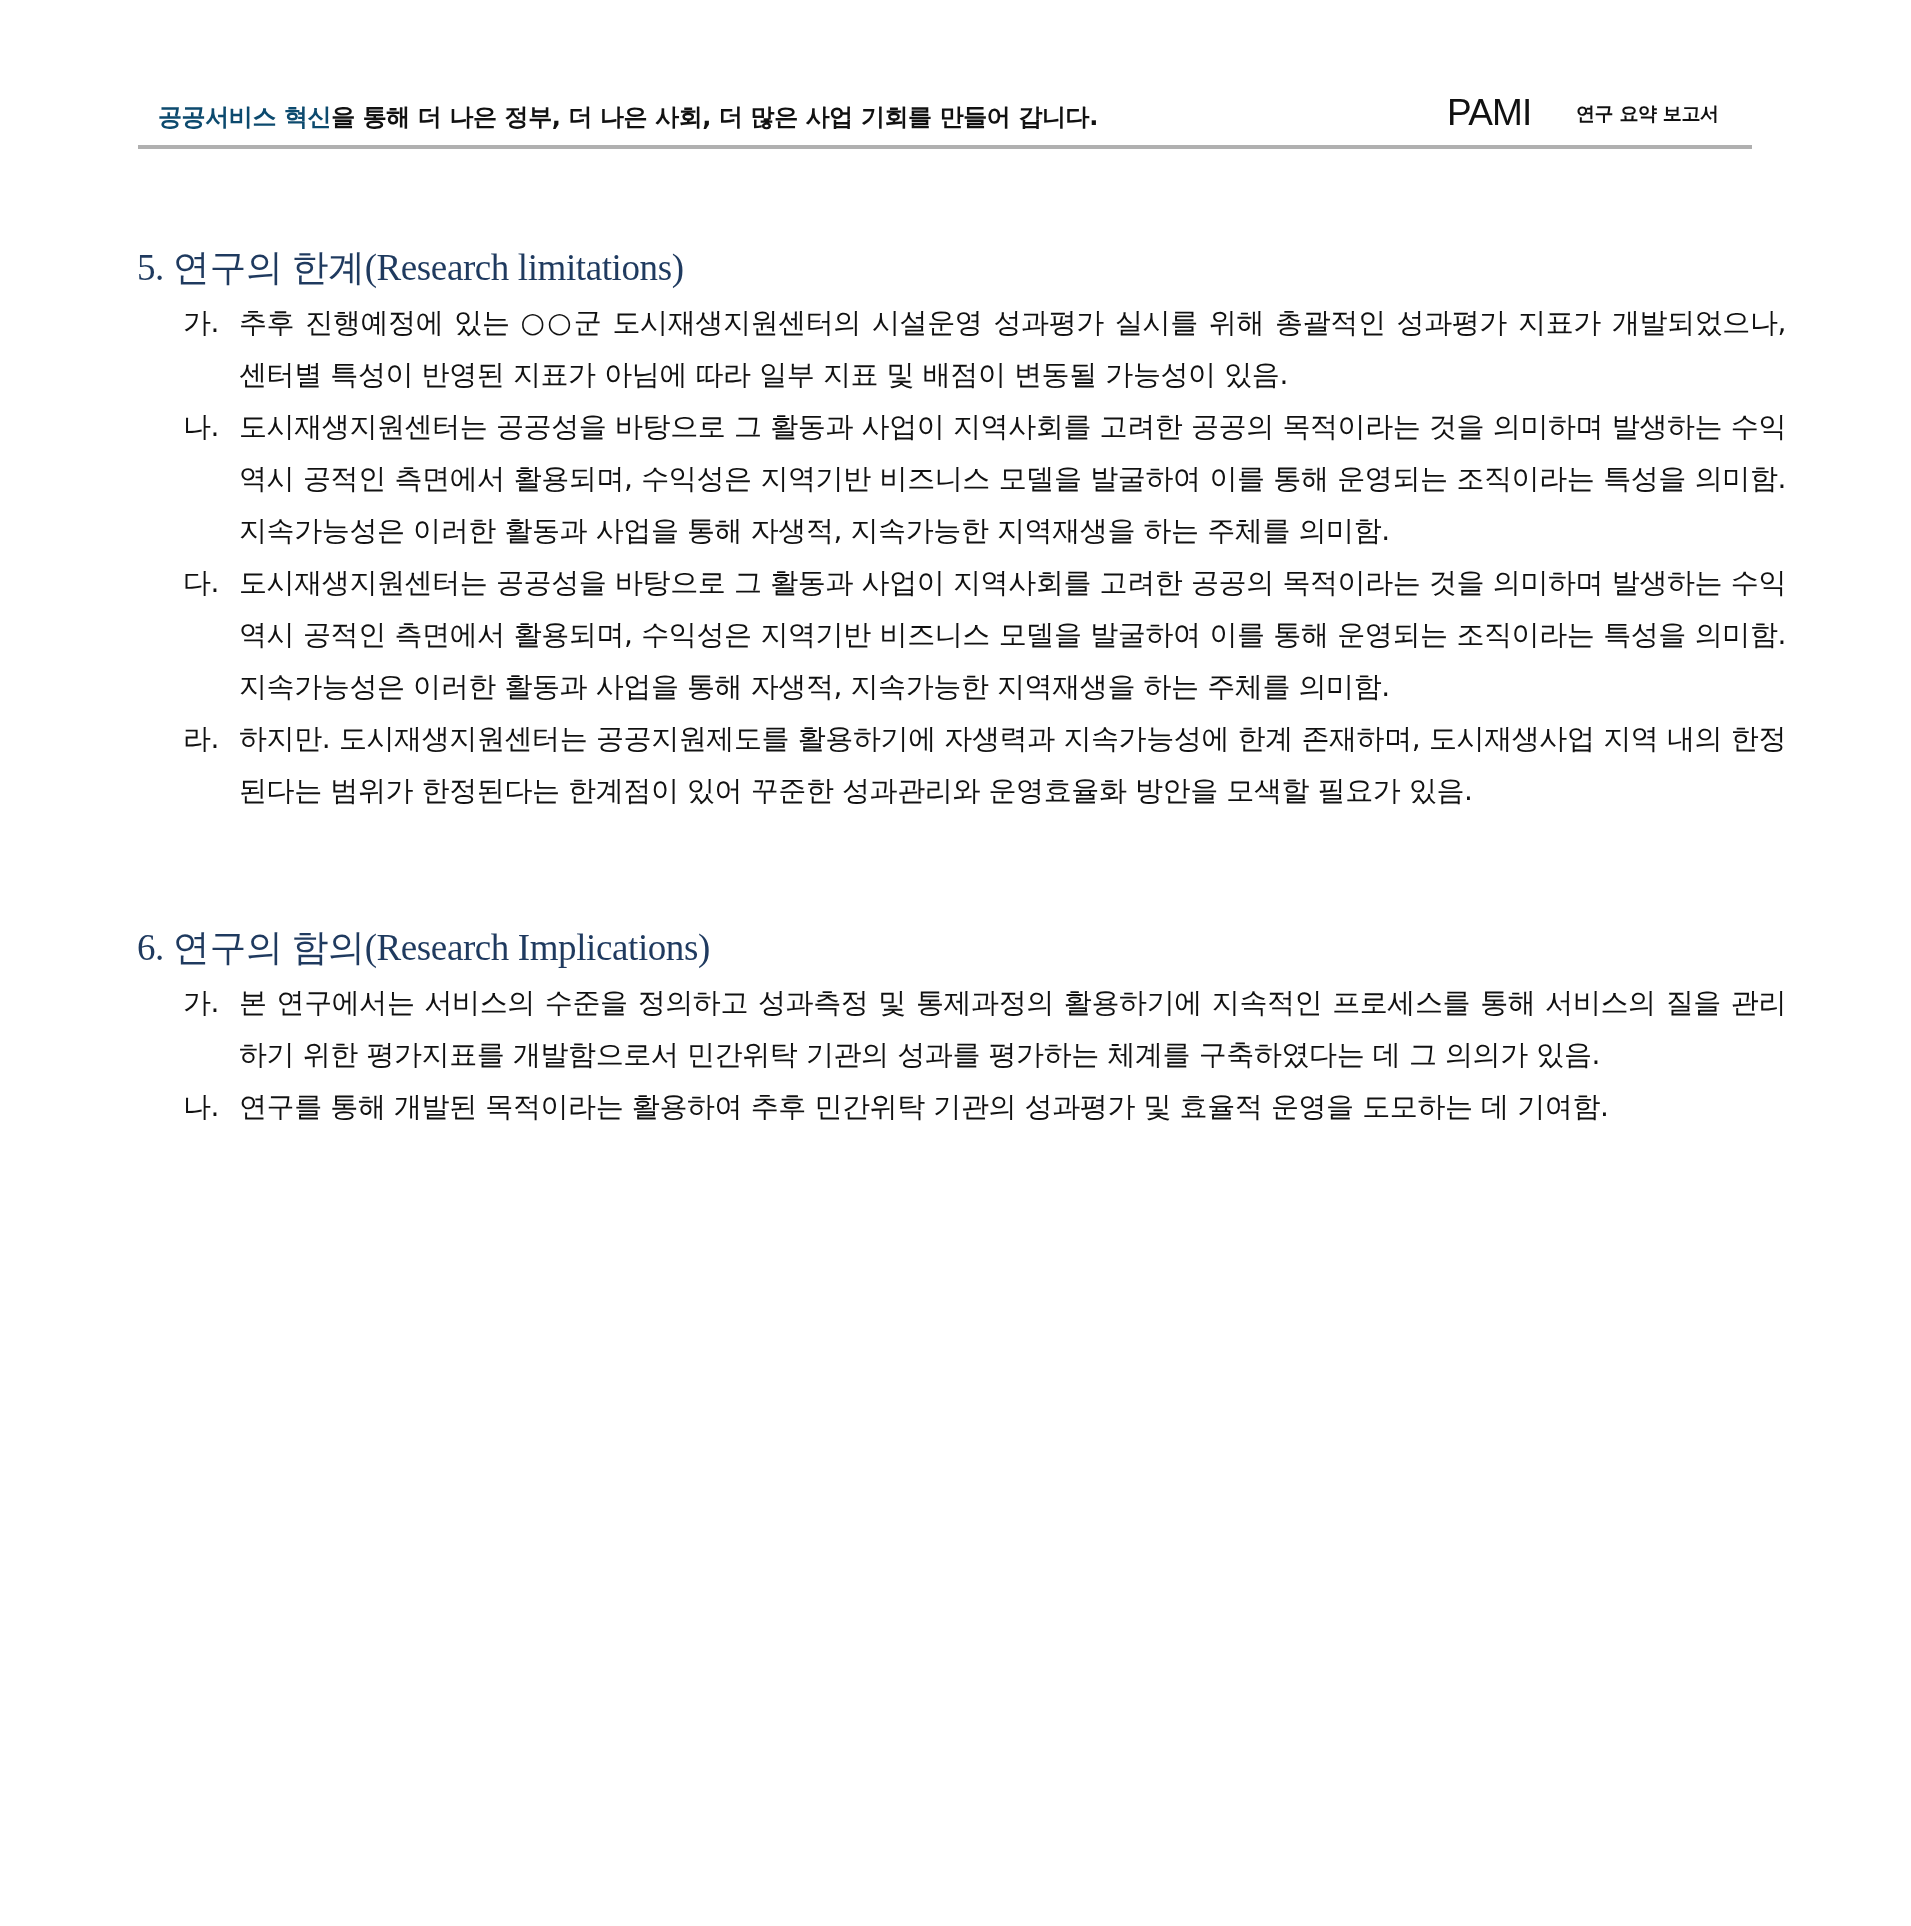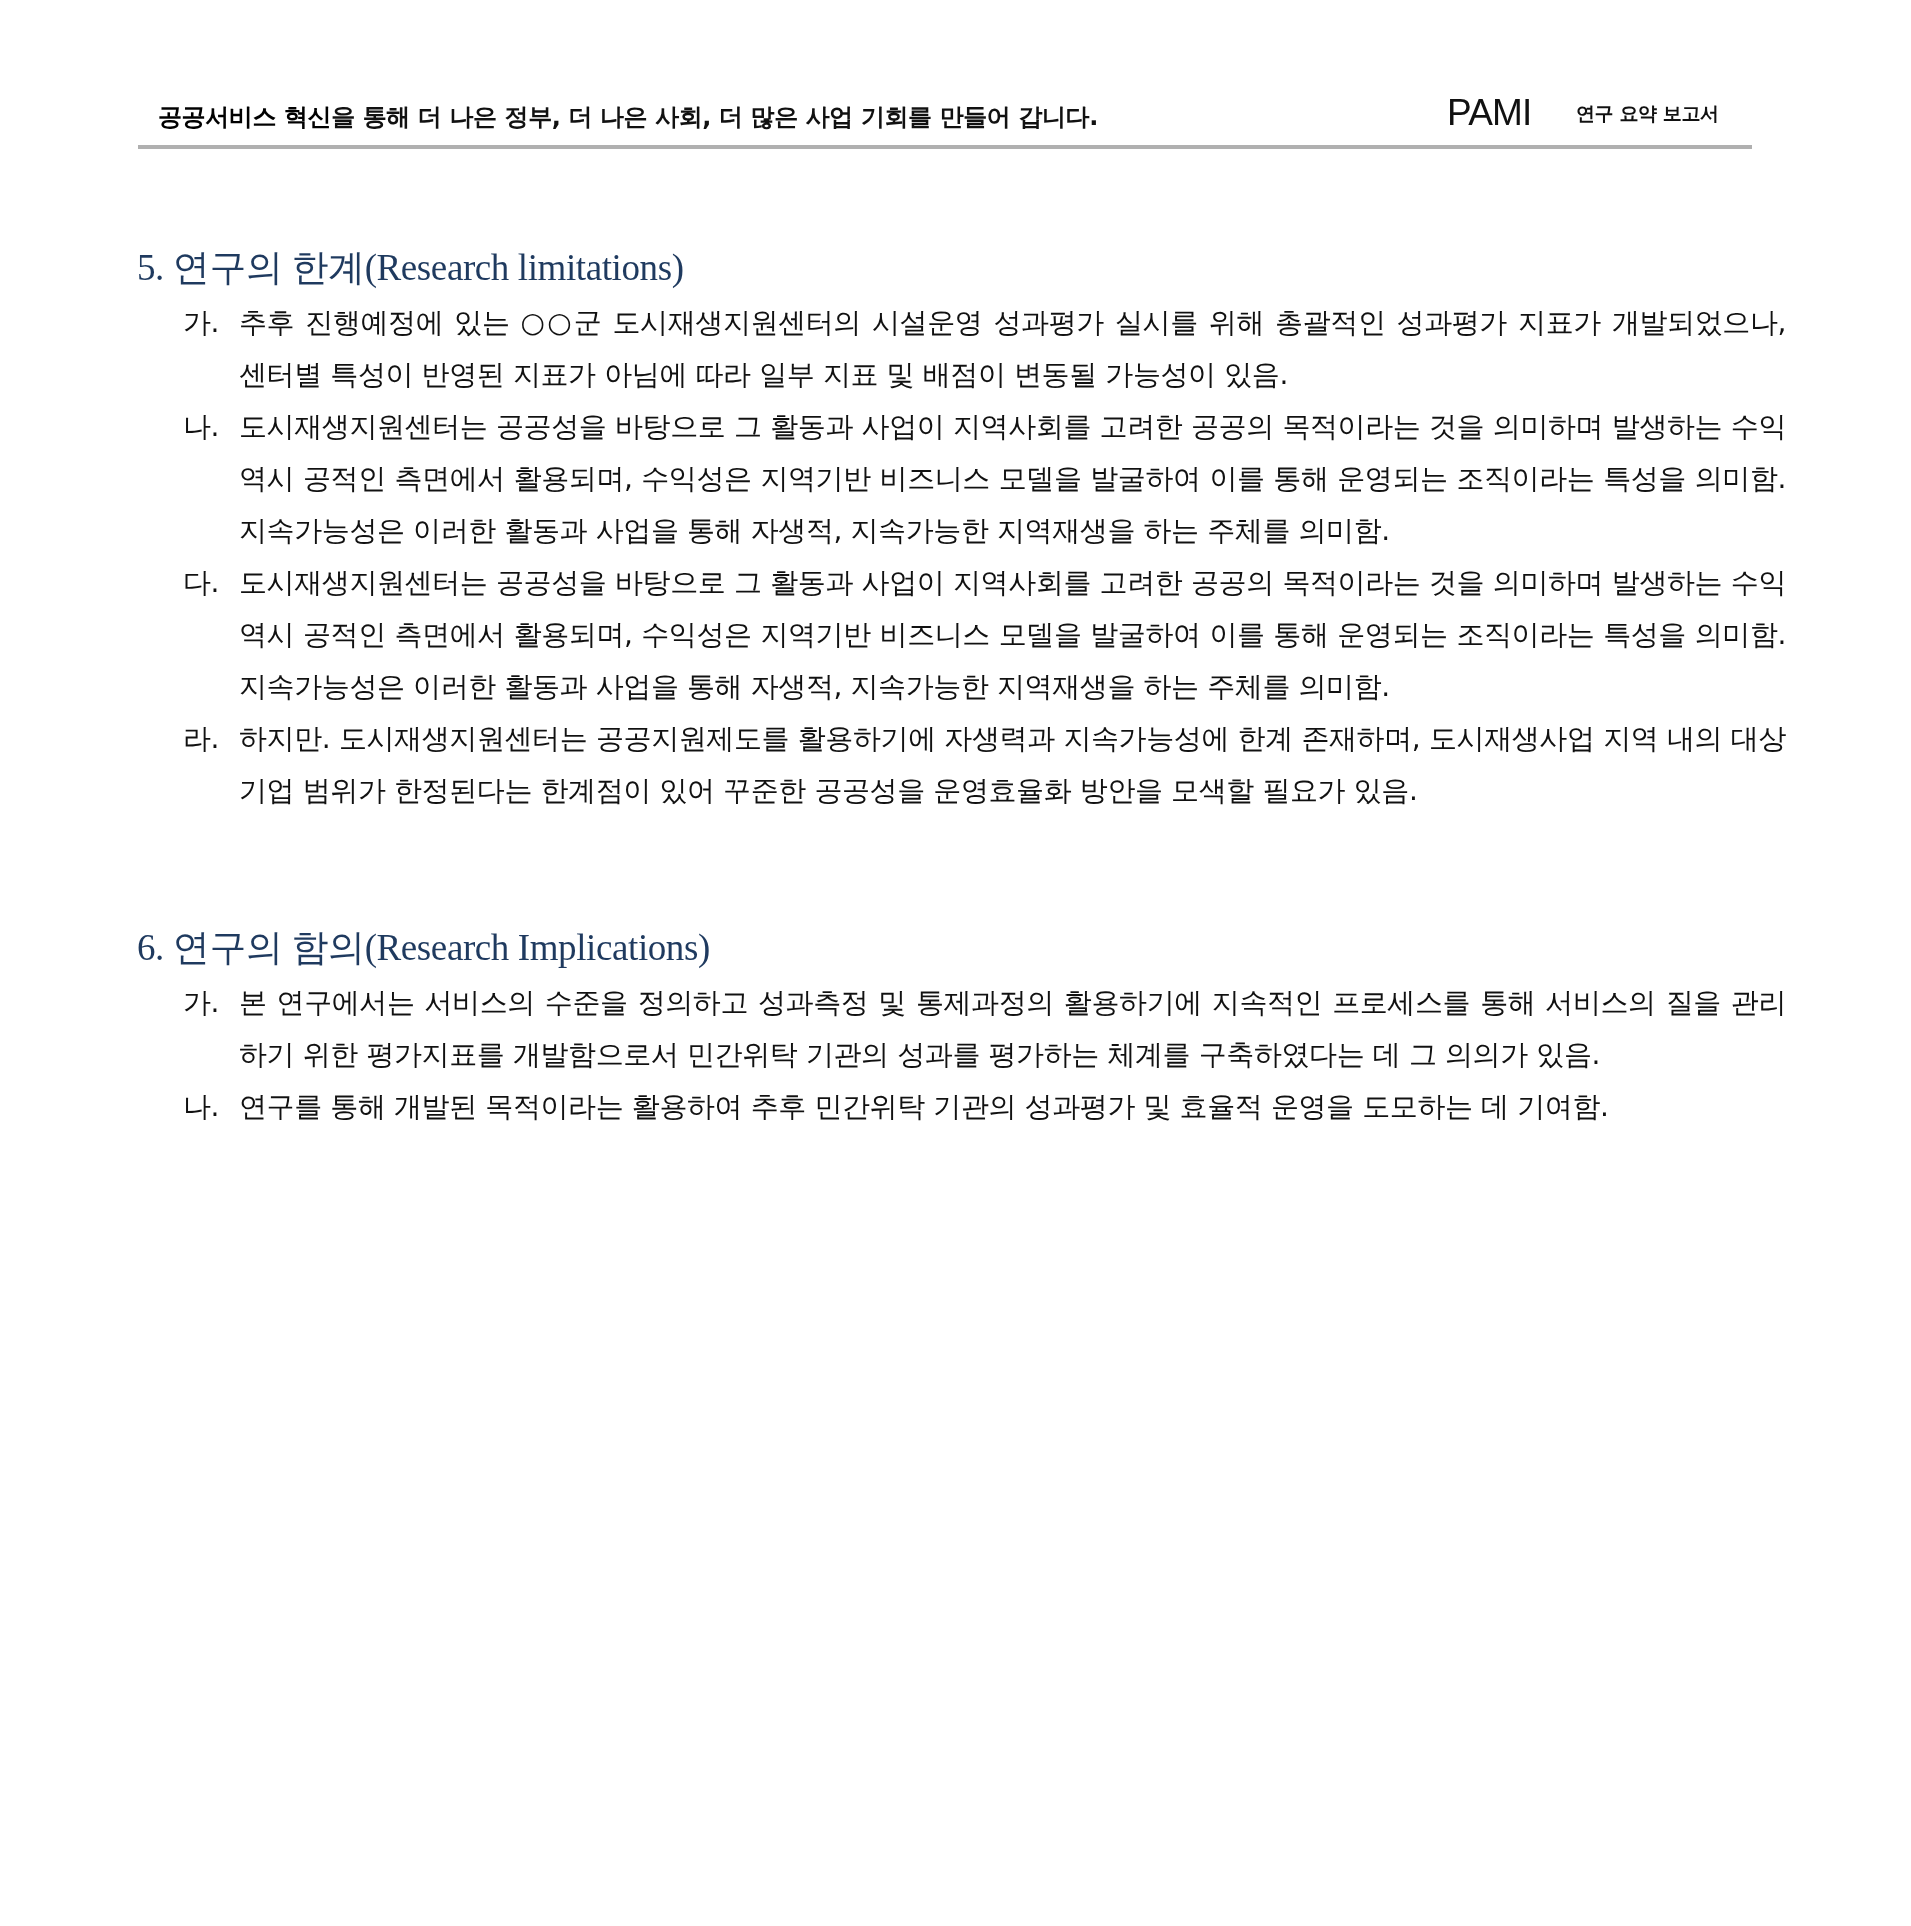--- a/index.html
+++ b/index.html
@@ -2,21 +2,21 @@
 <html style="font-size:6.2px"><head>
 <meta charset="utf-8">
 <style>
   html, body { margin: 0; padding: 0; background: #ffffff; }
   body { width: 1911px; height: 2703px; position: relative; overflow: hidden;
          font-family: "DejaVu Sans", "Liberation Sans", sans-serif; color: #111; }
   .abs { position: absolute; }
 
   
   .hdr-slogan { left: 158px; top: 101px; font-size: 24px; font-weight: bold; letter-spacing: -0.4px; white-space: nowrap; }
-  .hdr-slogan .hl { color: #000000; }
+  .hdr-slogan .hl { color: #0c4a6e; }
   .hdr-brand { left: 1447px; top: 92px; font-size: 37px; font-family: "Liberation Sans", sans-serif; letter-spacing: -0.8px; text-align: right; }
   .hdr-report { left: 1576px; top: 101px; font-size: 19px; font-weight: bold; letter-spacing: -0.4px; }
   .hdr-rule { left: 138px; top: 145px; width: 1614px; height: 3.5px; background: #b0b0b0; }
 
   
   .sec-title { left: 137px; font-size: 37px; color: #1f3a5f; white-space: nowrap; letter-spacing: -0.4px;
                font-family: Liberation Serif, serif; }
   .item { left: 183px; width: 1603px; font-size: 28px; line-height: 52px; letter-spacing: -0.4px; }
   .item .marker { position: absolute; left: 0; top: 0; }
   .item .txt { display: block; padding-left: 56px; text-align: justify; text-align-last: left; }
@@ -40,21 +40,21 @@
 <div class="abs item" style="top:401px;">
   <span class="marker">나.</span>
   <span class="txt">도시재생지원센터는 공공성을 바탕으로 그 활동과 사업이 지역사회를 고려한 공공의 목적이라는 것을 의미하며 발생하는 수익 역시 공적인 측면에서 활용되며, 수익성은 지역기반 비즈니스 모델을 발굴하여 이를 통해 운영되는 조직이라는 특성을 의미함. 지속가능성은 이러한 활동과 사업을 통해 자생적, 지속가능한 지역재생을 하는 주체를 의미함.</span>
 </div>
 <div class="abs item" style="top:557px;">
   <span class="marker">다.</span>
   <span class="txt">도시재생지원센터는 공공성을 바탕으로 그 활동과 사업이 지역사회를 고려한 공공의 목적이라는 것을 의미하며 발생하는 수익 역시 공적인 측면에서 활용되며, 수익성은 지역기반 비즈니스 모델을 발굴하여 이를 통해 운영되는 조직이라는 특성을 의미함. 지속가능성은 이러한 활동과 사업을 통해 자생적, 지속가능한 지역재생을 하는 주체를 의미함.</span>
 </div>
 <div class="abs item" style="top:713px;">
   <span class="marker">라.</span>
-  <span class="txt">하지만. 도시재생지원센터는 공공지원제도를 활용하기에 자생력과 지속가능성에 한계 존재하며, 도시재생사업 지역 내의 대상기업 범위가 한정된다는 한계점이 있어 꾸준한 공공성을 운영효율화 방안을 모색할 필요가 있음.</span>
+  <span class="txt">하지만. 도시재생지원센터는 공공지원제도를 활용하기에 자생력과 지속가능성에 한계 존재하며, 도시재생사업 지역 내의 한정된다는 범위가 한정된다는 한계점이 있어 꾸준한 성과관리와 운영효율화 방안을 모색할 필요가 있음.</span>
 </div>
 
 <div class="abs sec-title" style="top:923px;">6. 연구의 함의(Research Implications)</div>
 
 <div class="abs item" style="top:977px;">
   <span class="marker">가.</span>
   <span class="txt">본 연구에서는 서비스의 수준을 정의하고 성과측정 및 통제과정의 활용하기에 지속적인 프로세스를 통해 서비스의 질을 관리하기 위한 평가지표를 개발함으로서 민간위탁 기관의 성과를 평가하는 체계를 구축하였다는 데 그 의의가 있음.</span>
 </div>
 <div class="abs item" style="top:1081px;">
   <span class="marker">나.</span>

